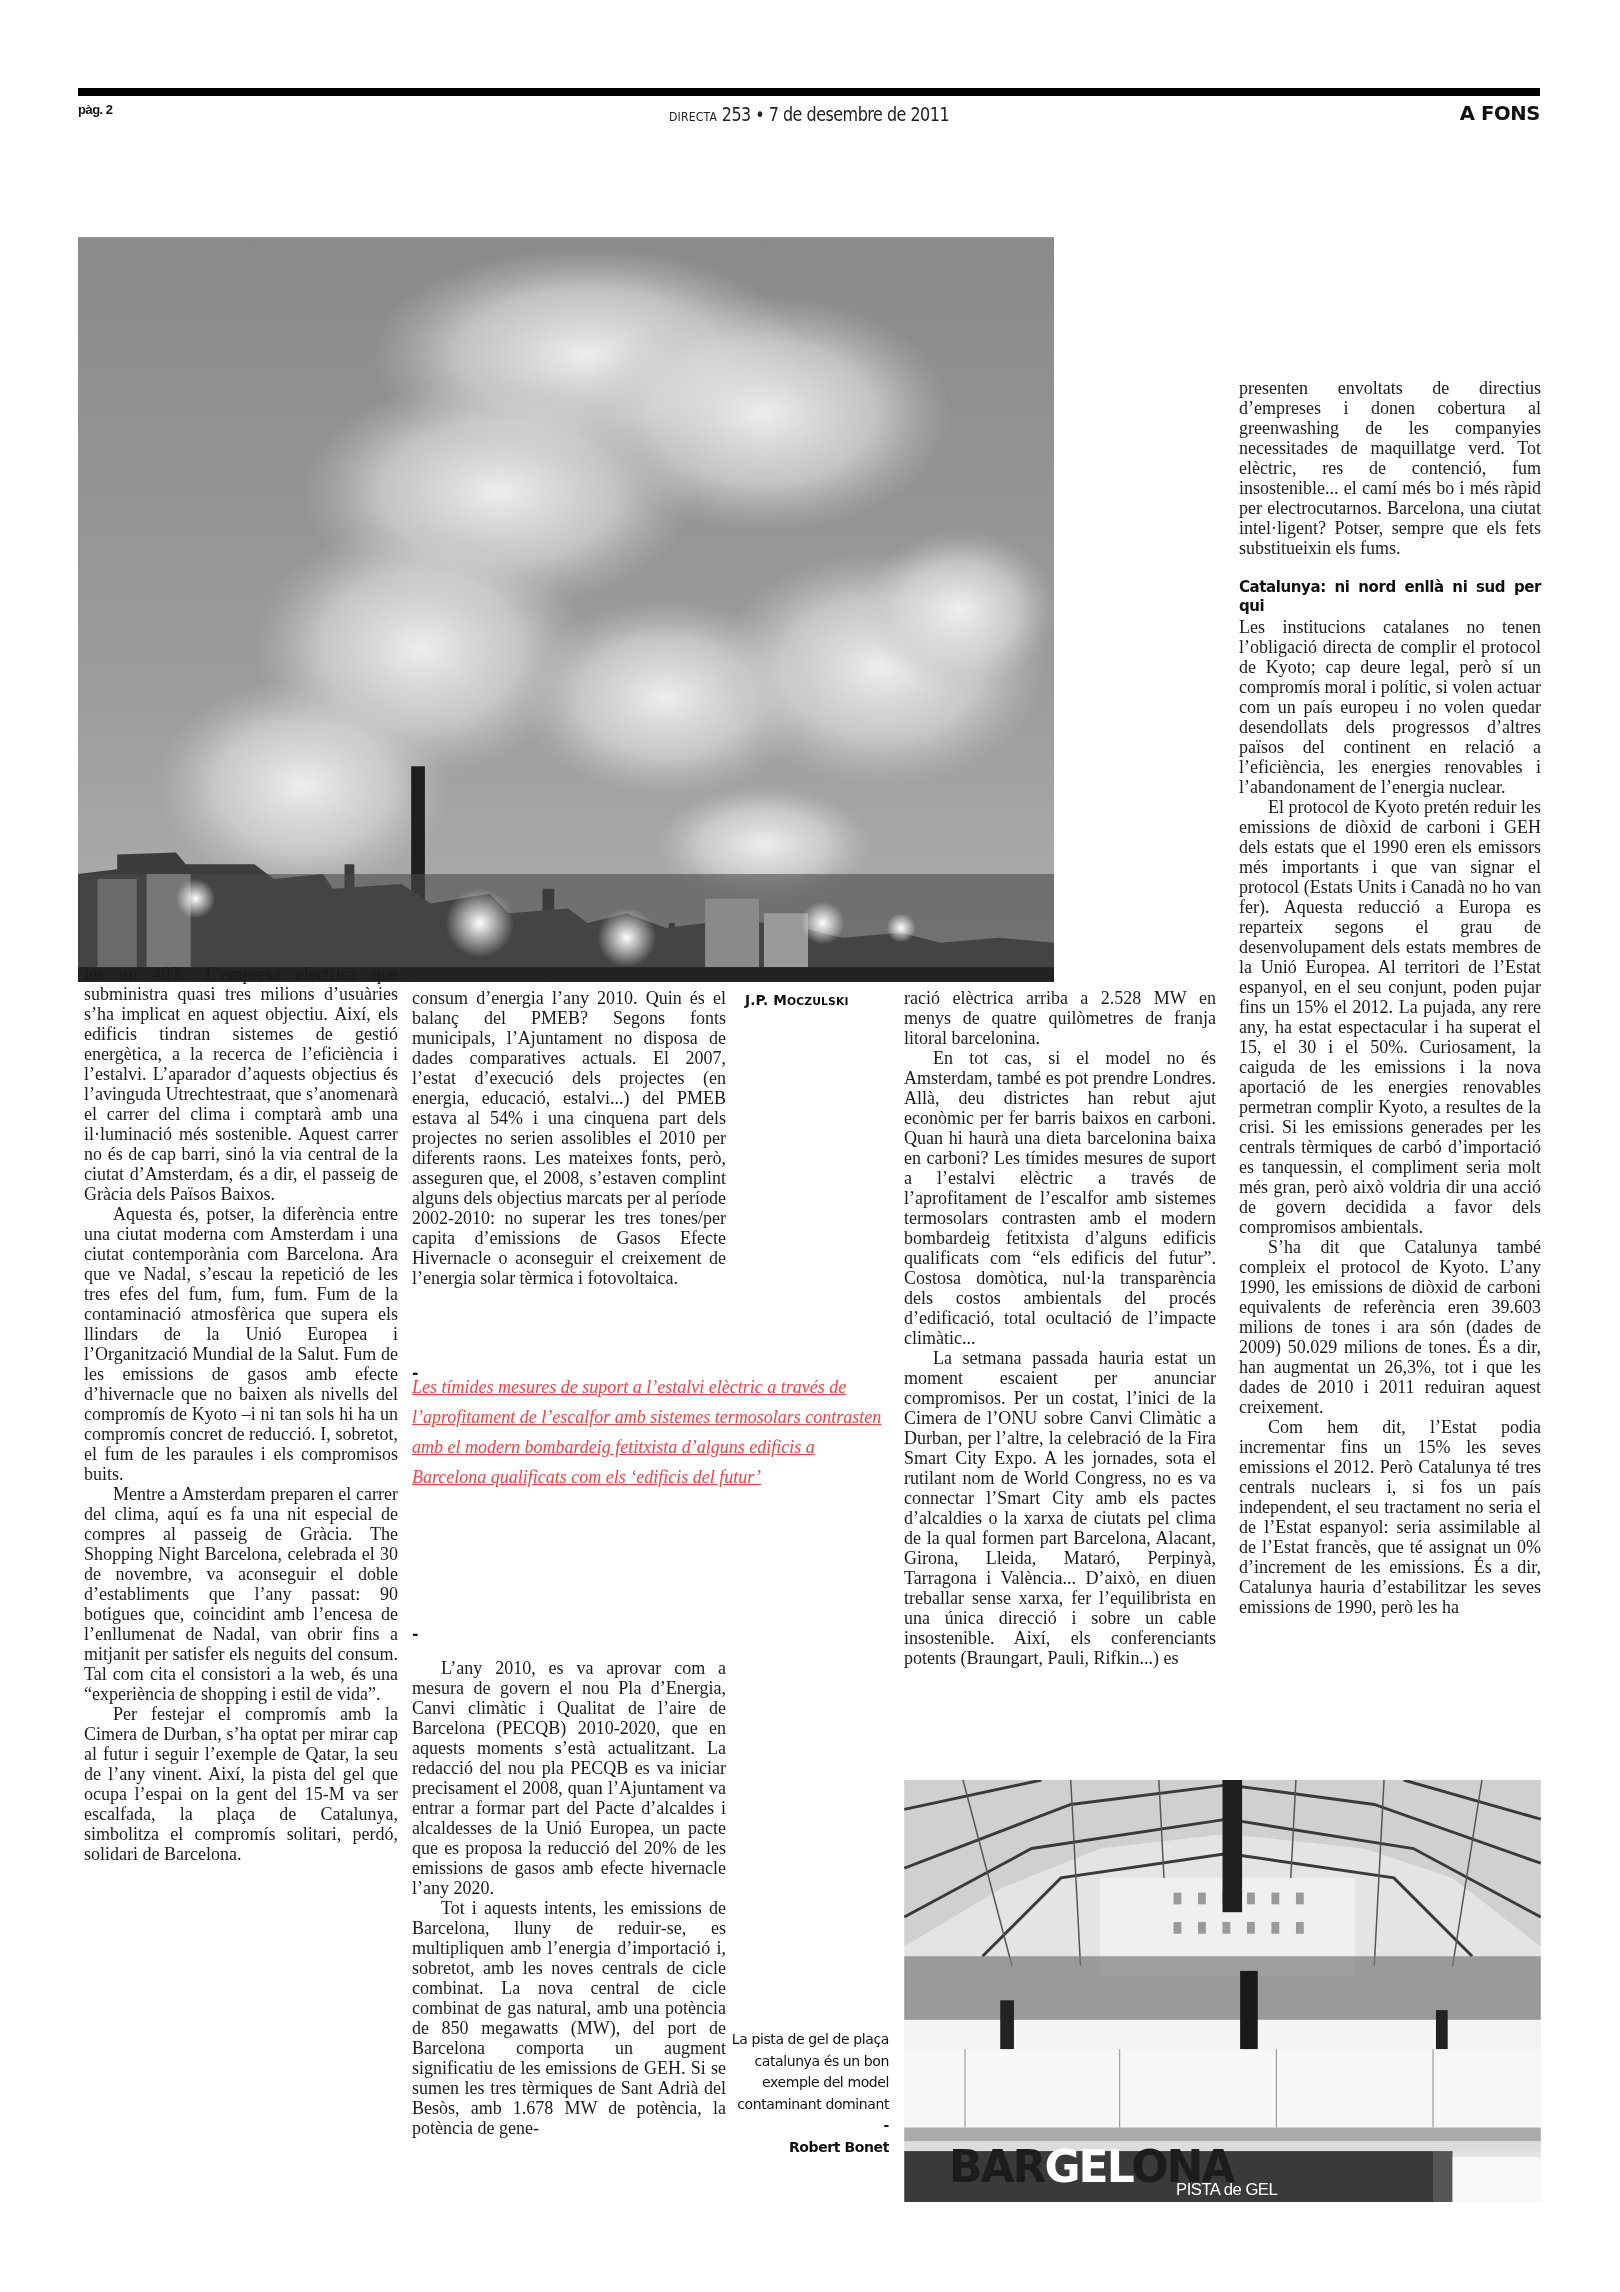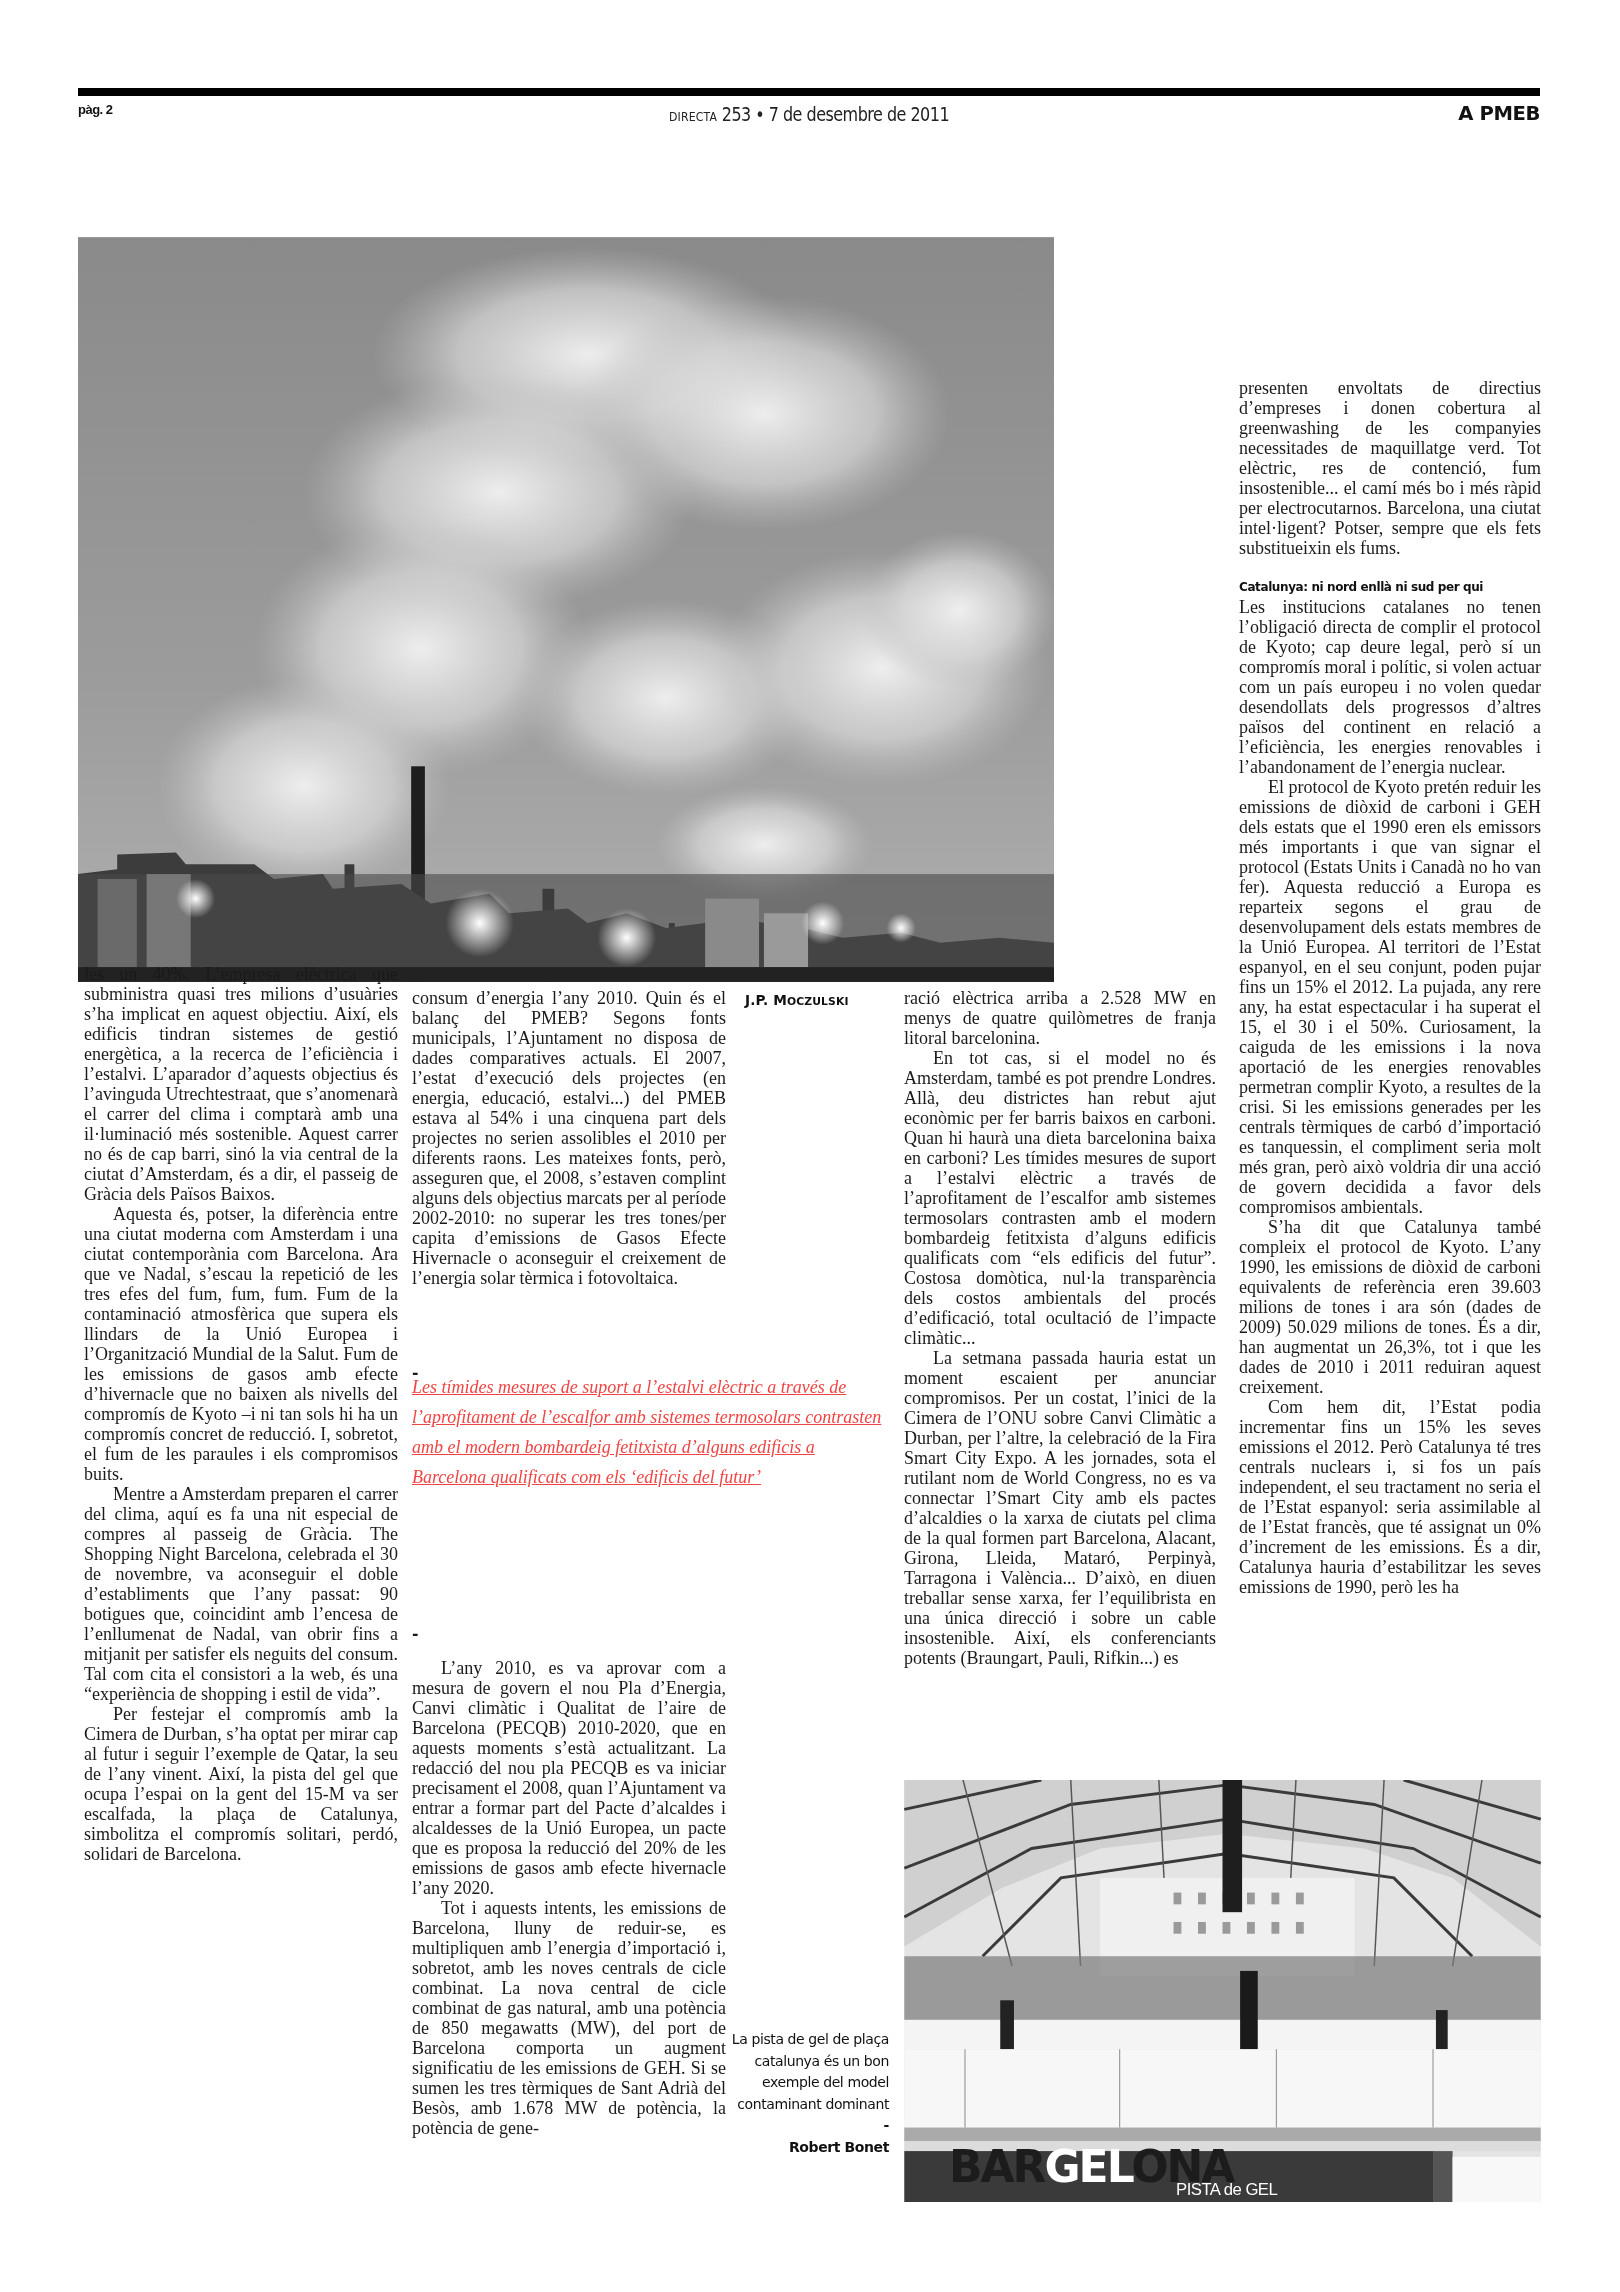--- a/index.html
+++ b/index.html
@@ -19,21 +19,21 @@
     .photo-bottom { left: 904px; top: 1780px; width: 637px; height: 422px; }
 
     .col { position: absolute; font-family: "Liberation Serif", serif; font-size: 18px; line-height: 20px; text-align: justify; hyphens: manual; color: #1a1a1a; }
     .col p { text-indent: 0; }
     .col p.indent { text-indent: 29px; }
     .col1 { left: 78px; top: 964px; width: 314px; margin-left: 6px; }
     .col2 { left: 412px; top: 988px; width: 314px; }
     .col3 { left: 904px; top: 988px; width: 312px; }
     .col4 { left: 1239px; top: 378px; width: 302px; }
 
-    .subhead { font-family: "DejaVu Sans", sans-serif; font-weight: bold; font-size: 12px; line-height: 19.6px; letter-spacing: -0.4px; margin-top: 19.6px; color: #111; }
+    .subhead { font-family: "DejaVu Sans", sans-serif; font-weight: bold; font-size: 15px; line-height: 19.6px; letter-spacing: -0.4px; margin-top: 19.6px; color: #111; }
 
     .credit { position: absolute; font-family: "DejaVu Sans", sans-serif; font-weight: bold; color: #111; }
     .credit-top { left: 745px; top: 992px; font-size: 13.7px; letter-spacing: 0.1px; }
     .credit-top .sc { font-size: 10.8px; }
 
     .pullquote { position: absolute; left: 412px; top: 1372px; width: 470px; font-family: "Liberation Serif", serif; font-style: italic; font-size: 18px; line-height: 30px; color: #ef4444; text-decoration: underline; }
     .dash { font-family: "DejaVu Sans", sans-serif; font-weight: bold; font-size: 15.7px; line-height: 17.6px; }
     .pq-dash-top { position: absolute; left: 412px; top: 1364px; }
     .pq-dash-bottom { position: absolute; left: 412px; top: 1625px; }
 
@@ -45,21 +45,21 @@
 <body>
 
 <div class="top-rule"></div>
 
 <div class="header">
   <span class="page-num">pàg. 2</span>
   <div class="masthead">
     <span class="brand">DIRECTA</span>
     <span>253 • 7 de desembre de 2011</span>
   </div>
-  <span class="section">A PMEB</span>
+  <span class="section">A FONS</span>
 </div>
 
 <div class="photo photo-top">
   <svg width="976" height="745" viewBox="0 0 996 760" xmlns="http://www.w3.org/2000/svg">
     <defs>
       <linearGradient id="sky" x1="0" y1="0" x2="0" y2="1">
         <stop offset="0" stop-color="#8a8a8a"></stop>
         <stop offset="0.6" stop-color="#9c9c9c"></stop>
         <stop offset="1" stop-color="#b0b0b0"></stop>
       </linearGradient>

